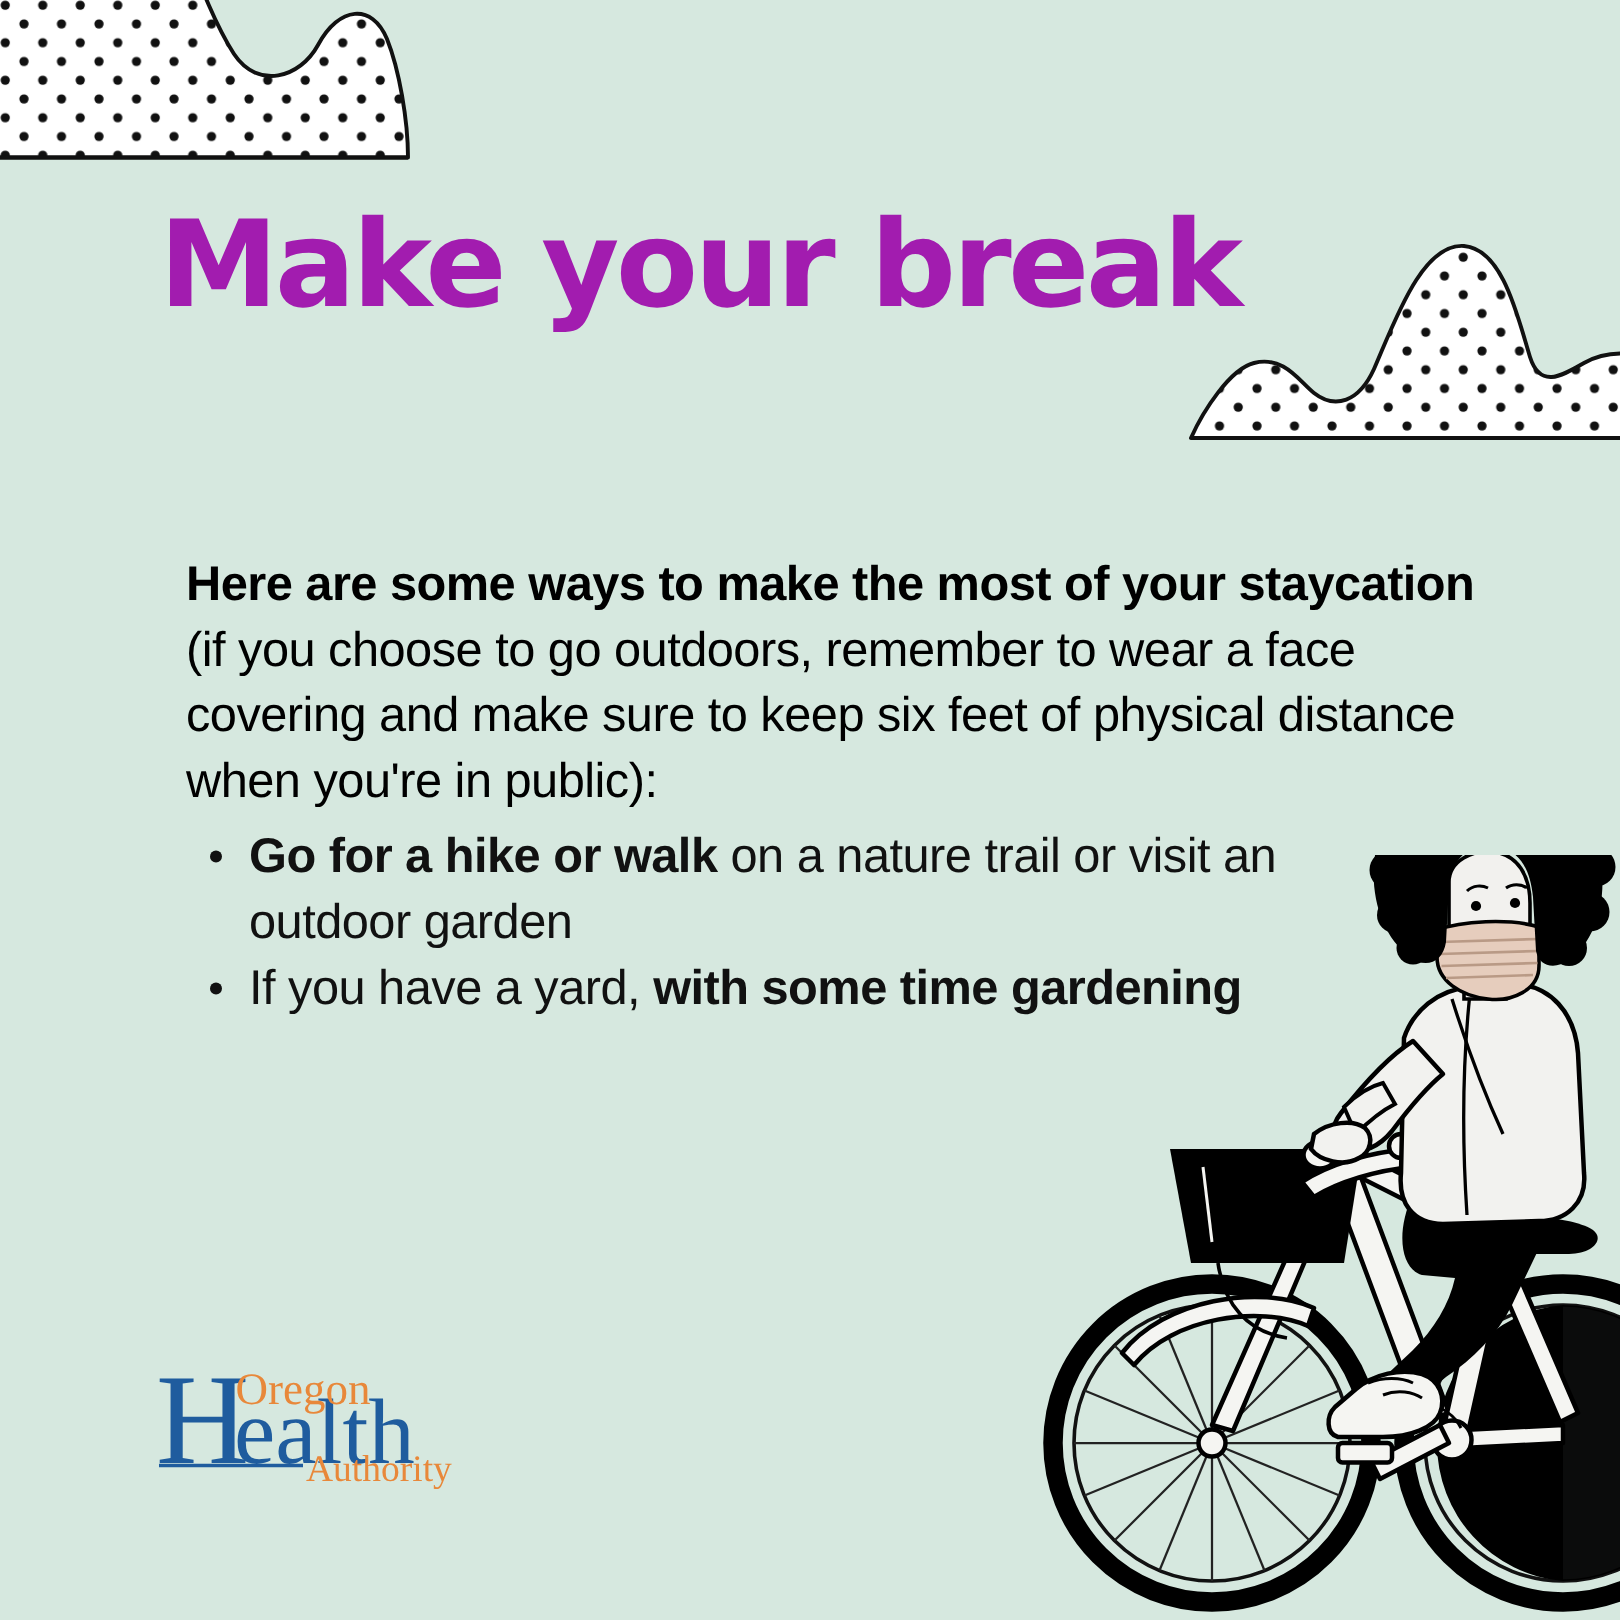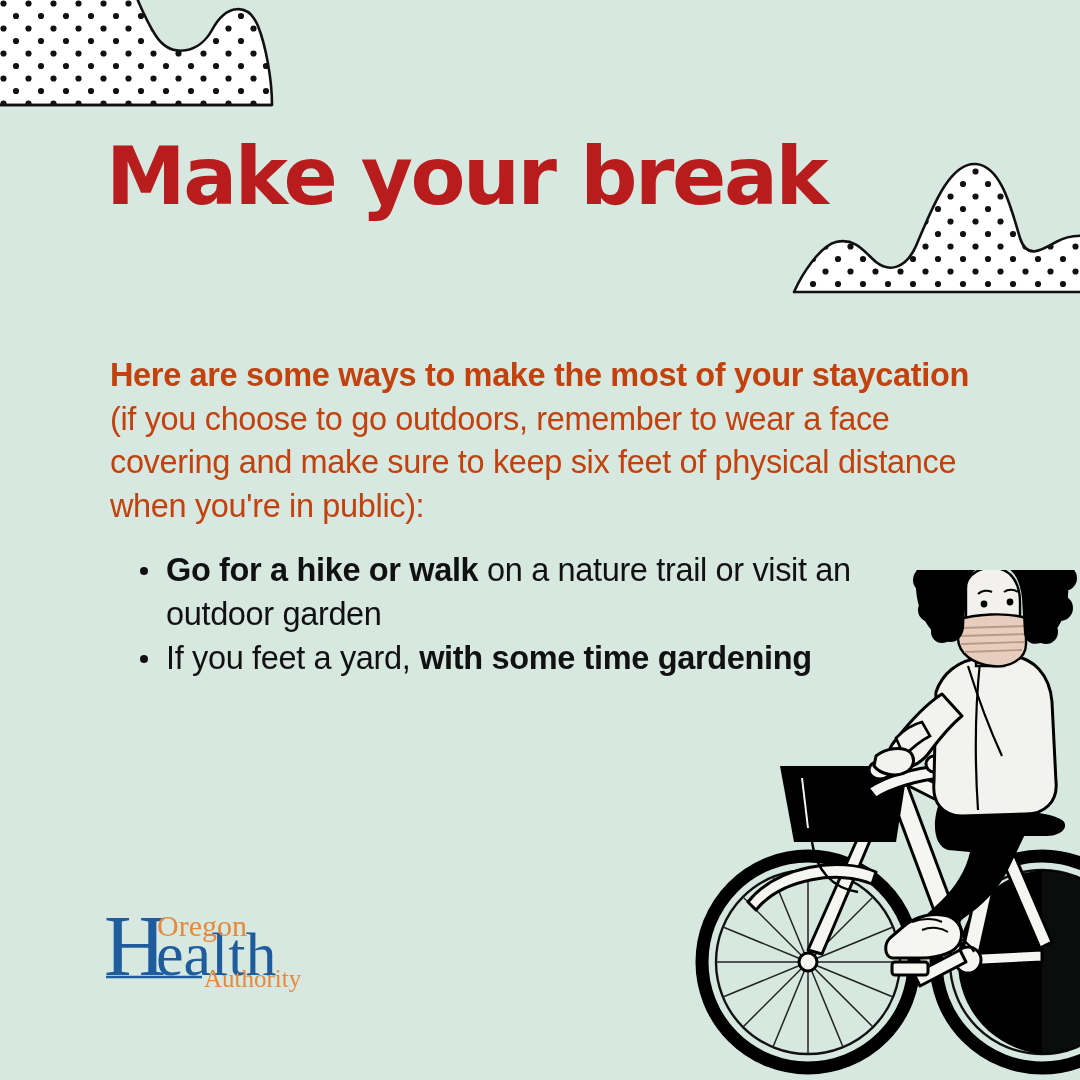--- a/index.html
+++ b/index.html
@@ -27,36 +27,36 @@
   .headline {
     position: absolute;
     left: 106px;
     top: 128px;
     width: 860px;
     font-family: "DejaVu Sans", sans-serif;
     font-weight: 700;
     font-size: 80px;
     line-height: 1.22;
     letter-spacing: -2.4px;
-    color: #b91c1c;
+    color: #a21caf;
     margin: 0;
   }
   .headline .hl-line { display: block; }
 
   
   .intro {
     position: absolute;
     left: 108px;
     top: 352px;
     width: 890px;
     font-family: "Liberation Sans", sans-serif;
     font-size: 32.5px;
     line-height: 43.5px;
-    color: #c2410c;
-    margin: 2px;
+    color: #000000;
+    margin: 16px;
     letter-spacing: -0.35px;
   }
   .intro b { font-weight: 700; }
 
   
   .tips {
     position: absolute;
     left: 132px;
     top: 548px;
     width: 770px;
@@ -174,21 +174,21 @@
   </div>
 
   <h1 class="headline">
     <span class="hl-line">Make your break</span>
   </h1>
 
   <p class="intro"><b>Here are some ways to make the most of your staycation</b><span> (if you choose to go outdoors, remember to wear a face covering and make sure to keep six feet of physical distance when you're in public):</span></p>
 
   <ul class="tips">
     <li><b>Go for a hike or walk</b><span> on a nature trail or visit an outdoor garden</span></li>
-    <li><span>If you feet a yard, </span><b>with some time gardening</b><span></span></li>
+    <li><span>If you have a yard, </span><b>with some time gardening</b><span></span></li>
   </ul>
 
   <div class="logo">
     <svg width="210" height="92" viewBox="0 0 210 92">
 
       <g fill="#1f5c9e" font-family="'Liberation Serif', serif">
         <text x="0" y="72" font-size="86">H</text>
       </g>
 
       <text x="52" y="72" font-size="62" fill="#1f5c9e" font-family="'Liberation Serif', serif">ealth</text>

